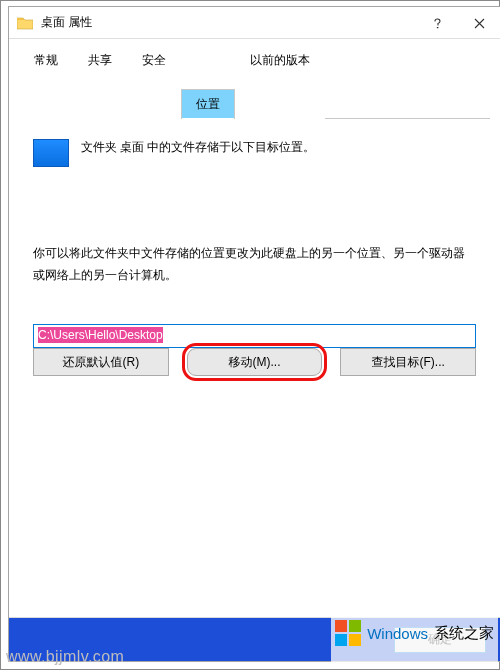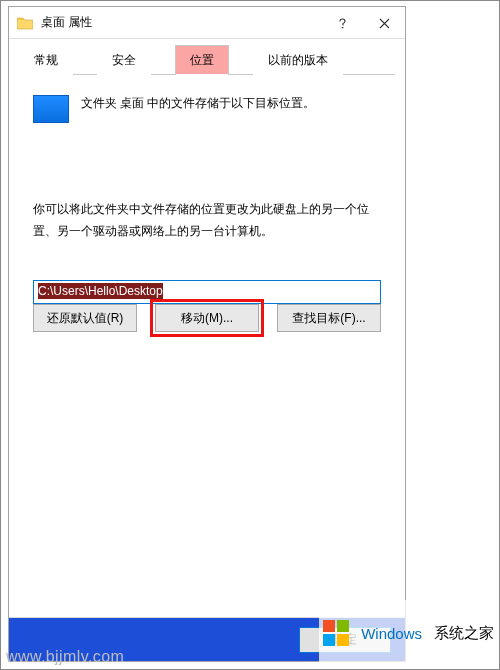--- a/index.html
+++ b/index.html
@@ -15,21 +15,21 @@
     .outer-border {
       position: absolute;
       top: 0; left: 0;
       width: 500px; height: 670px;
       border: 1px solid #888;
     }
     .window {
       position: absolute;
       top: 6px;
       left: 8px;
-      width: 398px;
+      width: 493px;
       height: 656px;
       border: 1px solid #a4a4a4;
       background: #fff;
       display: flex;
       flex-direction: column;
     }
     .titlebar {
       height: 32px;
       display: flex;
       align-items: center;
@@ -52,43 +52,43 @@
       display: flex;
       align-items: center;
       justify-content: center;
       color: #333;
     }
     .title-btn svg { width: 11px; height: 11px; }
     .tabstrip {
       display: flex;
       padding: 6px 10px 0 10px;
       position: relative;
-      gap: 24px;
     }
     .tabstrip::after {
       content: "";
       position: absolute;
       left: 10px; right: 10px; bottom: 0;
       height: 1px;
       background: #c8c8c8;
     }
     .tab {
       padding: 6px 14px;
       font-size: 12px;
       border: 1px solid transparent;
       border-bottom: none;
       position: relative;
       z-index: 1;
       background: #fff;
       color: #000;
     }
     .tab.active {
       border-color: #c8c8c8;
-      background: #fca5a5;
+      background: #7dd3fc;
       z-index: 2;
+      margin-top: 44px;
     }
     .tab.active::after {
       content:"";
       position:absolute;
       left:0; right:0; bottom:-1px;
       height:2px;
       background:#fff;
     }
     .content {
       flex: 1;
@@ -109,21 +109,21 @@
       margin-top: 38px;
       width: 100%;
       height: 24px;
       border: 1px solid #0078d7;
       padding: 2px 4px;
       font-size: 12px;
       color: #fff;
       background: #fff;
     }
     .path-input .sel {
-      background: #7f1d1d;
+      background: #ec4899;
       color: #fff;
       display: inline-block;
       padding: 1px 0;
     }
     .btn-row {
       display: flex;
       gap: 18px;
       justify-content: space-between;
     }
     .btn {
@@ -133,20 +133,21 @@
       background: #e8e8e8;
       font-size: 12px;
       display:flex;
       align-items:center;
       justify-content:center;
       color:#000;
     }
     .btn.highlighted {
       outline: 3px solid #e11;
       outline-offset: 2px;
+      border-radius: 9px;
     }
     .footer {
       height: 44px;
       border-top: 1px solid #d9d9d9;
       background: #1d4ed8;
       display:flex;
       align-items:center;
       justify-content:flex-end;
       padding-right: 14px;
       gap: 10px;
@@ -156,21 +157,21 @@
       height: 26px;
       background: #e1e1e1;
     }
     .footer-ok { border: 1px solid #0078d7 !important; }
     .watermark {
       position: absolute;
       right: 2px;
       bottom: 4px;
       display:flex;
       align-items:center;
-      gap: 12px;
+      gap: 6px;
       font-size: 15px;
       background: rgba(255,255,255,0.75);
       padding: 20px 4px;
     }
     .wm-logo {
       width: 26px; height: 26px;
       position: relative;
     }
     .wm-logo .q {
       position: absolute;
@@ -217,20 +218,21 @@
       <div class="title-btn">
         <svg viewBox="0 0 11 11">
             <path d="M1 1 L10 10 M10 1 L1 10" stroke="#333" stroke-width="1.1"></path>
           </svg>
       </div>
     </div>
   </div>
 
   <div class="tabstrip">
     <div class="tab">常规</div>
+    <div class="tab">共享</div>
     <div class="tab">安全</div>
     <div class="tab active">位置</div>
     <div class="tab">以前的版本</div>
   </div>
 
   <div class="content">
     <div class="hdr-row">
       <div class="desktop-icon"></div>
       <div class="hdr-text">文件夹 桌面 中的文件存储于以下目标位置。</div>
     </div>

